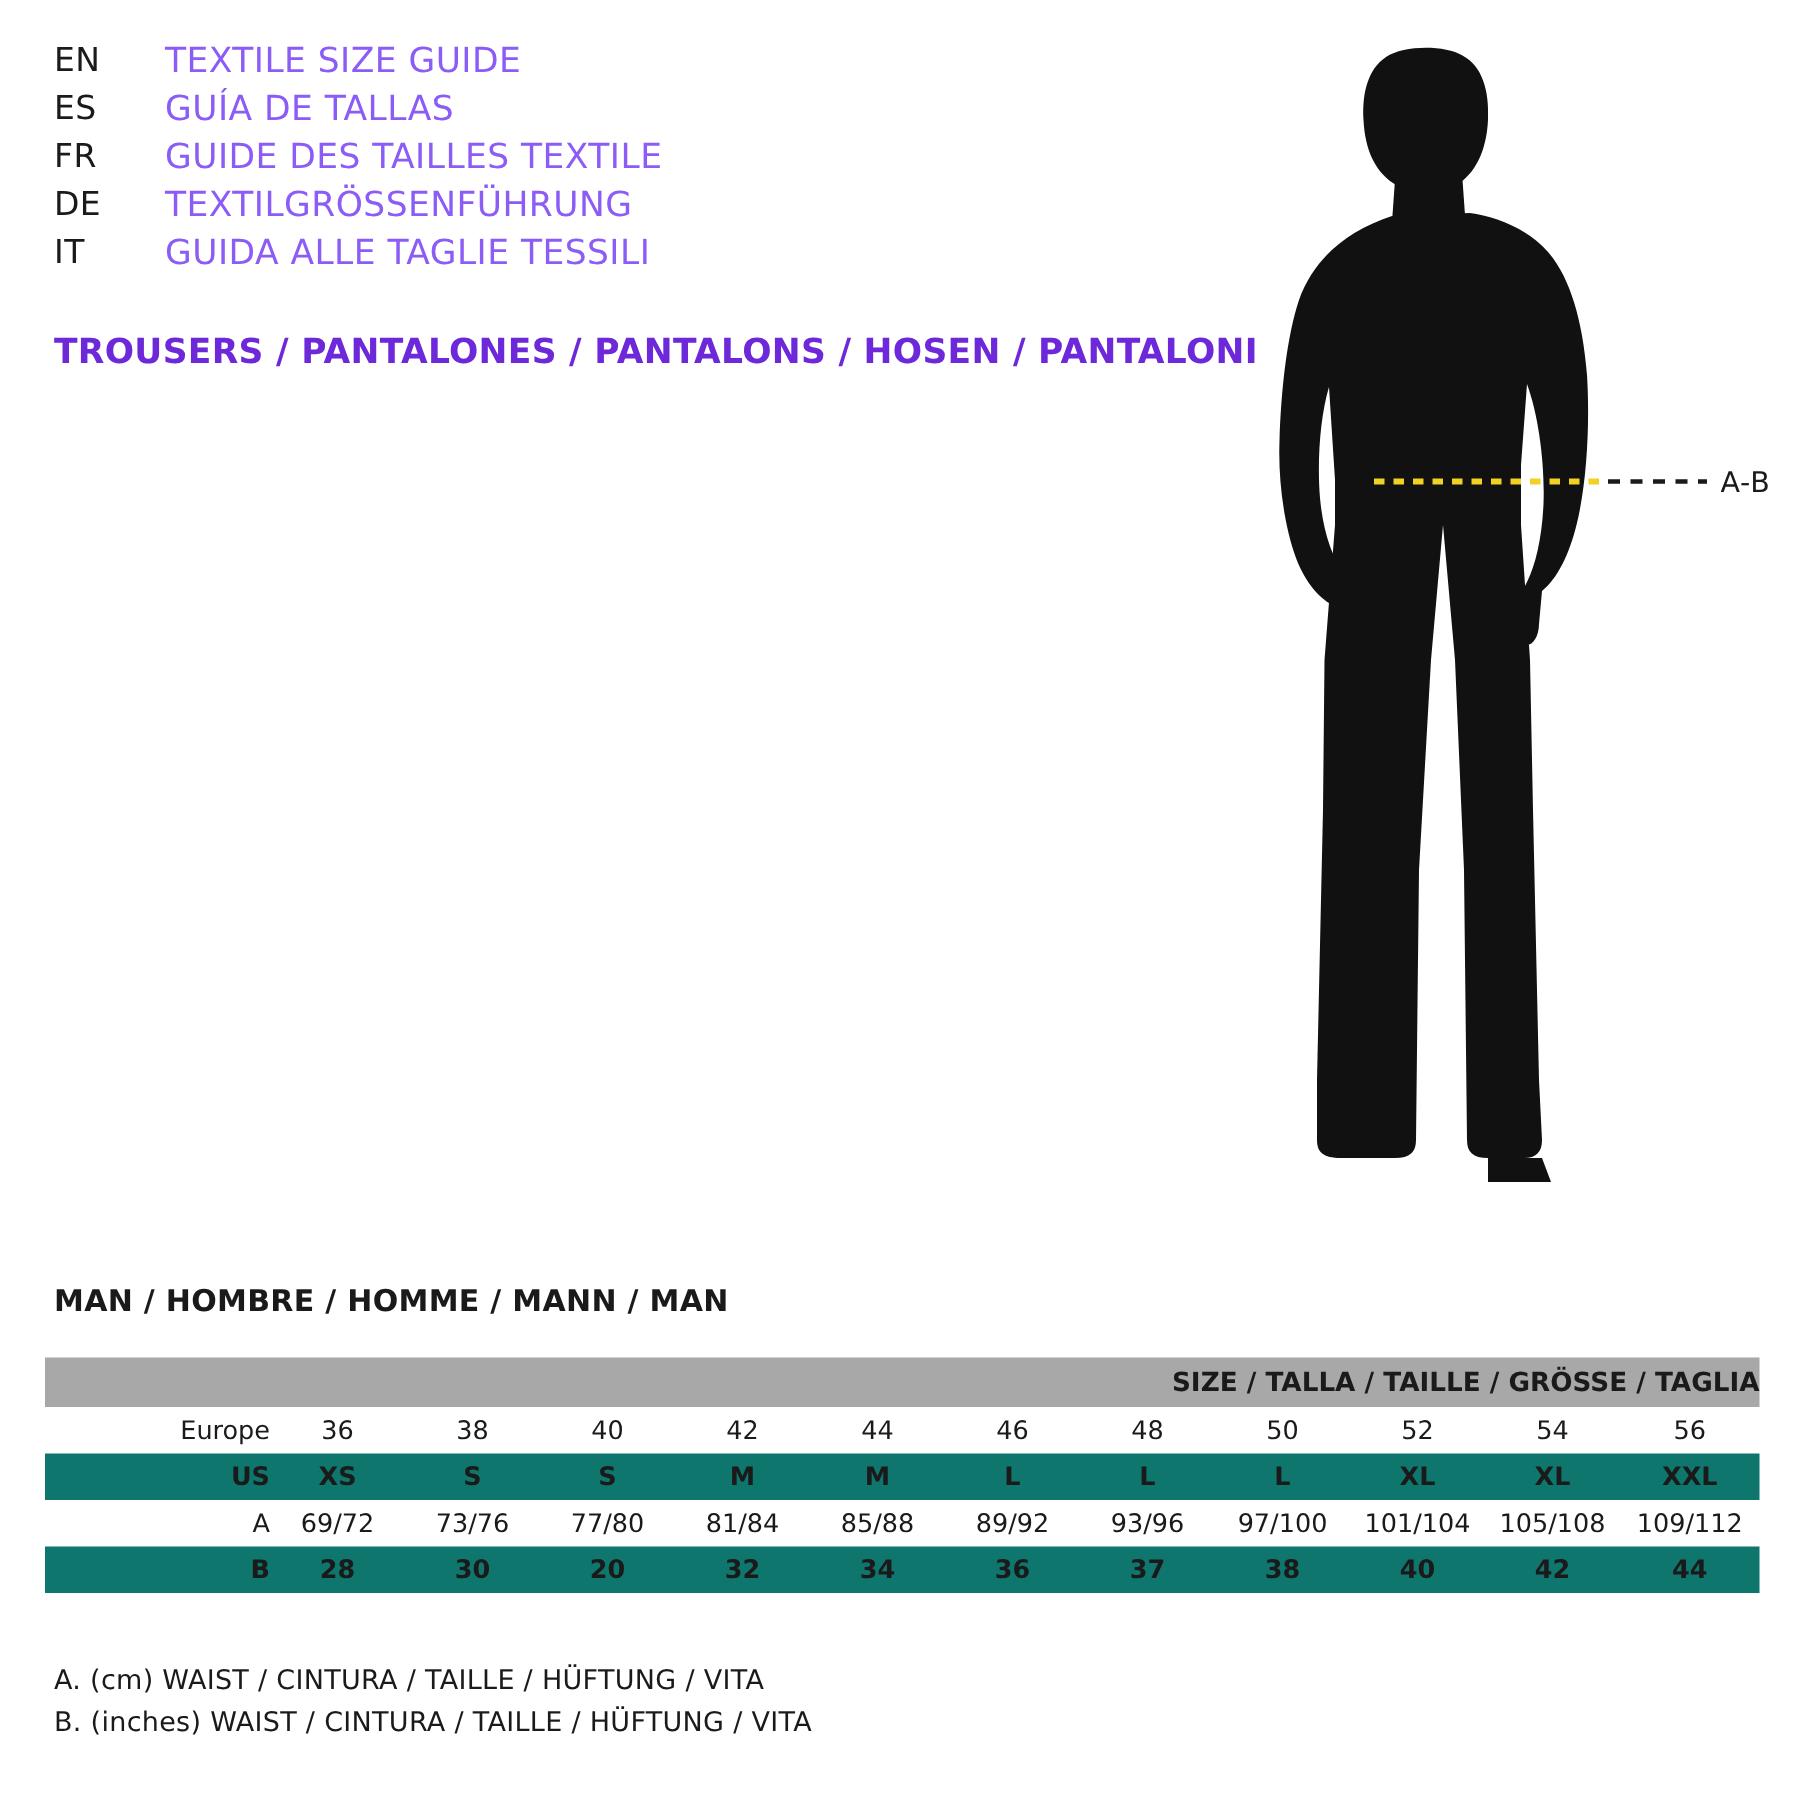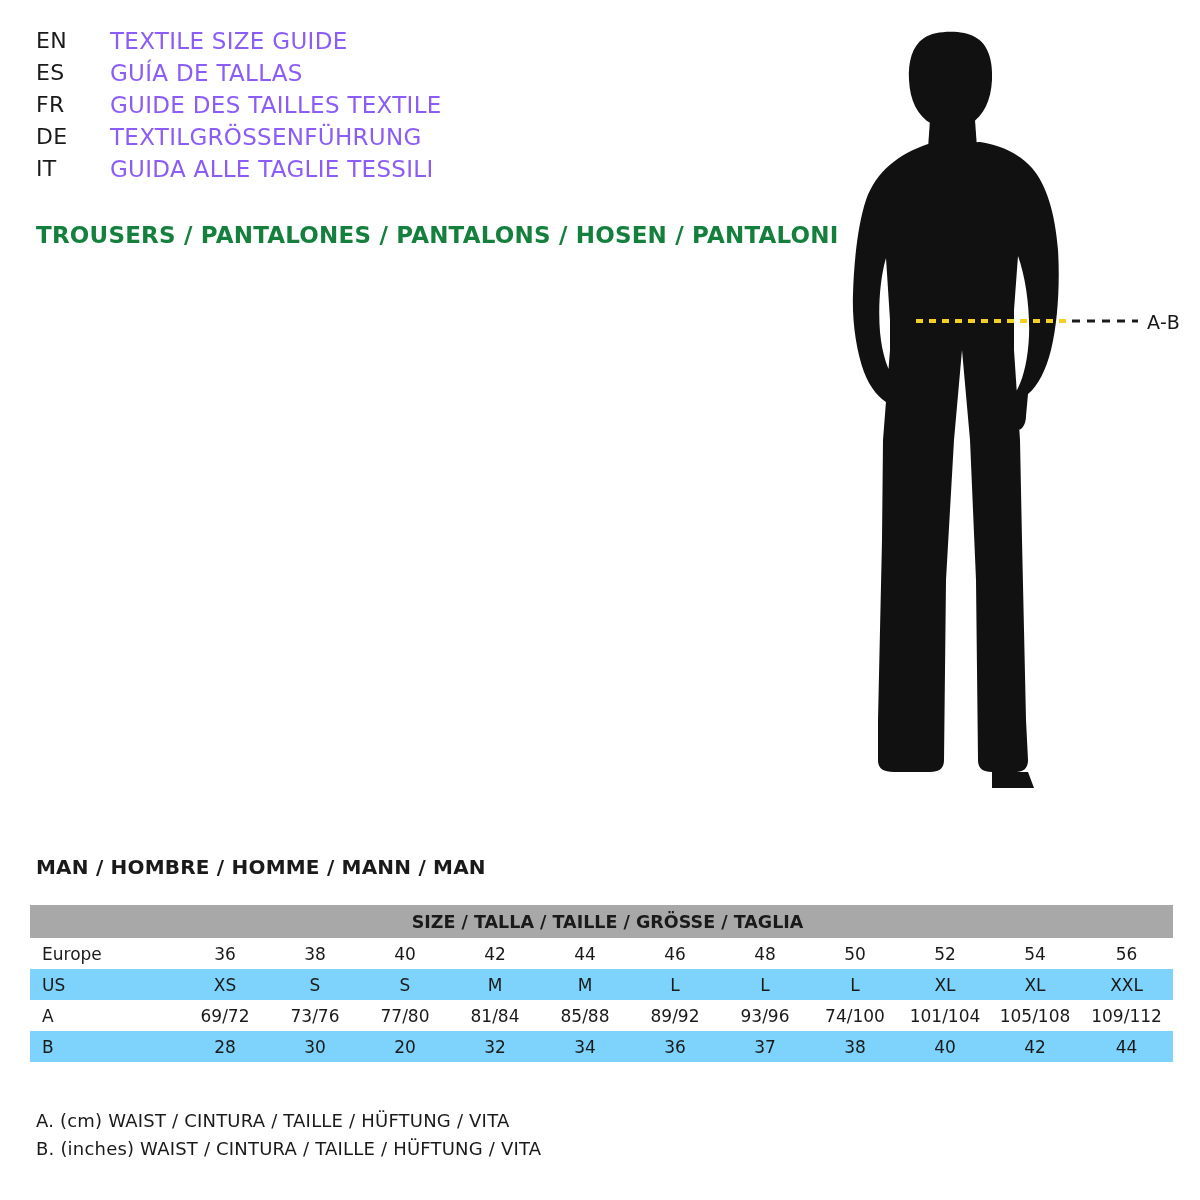--- a/index.html
+++ b/index.html
@@ -40,21 +40,21 @@
     color: #8b5cf6;
     white-space: nowrap;
   }
   .garment-line {
     position: absolute;
     top: 222px;
     left: 36px;
     font-size: 23px;
     font-weight: bold;
     letter-spacing: 0.2px;
-    color: #15803d;
+    color: #6d28d9;
     white-space: nowrap;
   }
 
   
   .figure-wrap {
     position: absolute;
     left: 820px;
     top: 20px;
     width: 370px;
     height: 780px;
@@ -94,34 +94,34 @@
   }
   table.size-table td {
     height: 31px;
     font-size: 17px;
     color: #1a1a1a;
     padding: 0;
     text-align: center;
     vertical-align: middle;
   }
   table.size-table td.rowlabel {
-    text-align: left;
+    text-align: right;
     padding-left: 12px;
     margin-top: 40px;
   }
   tr.header-row td {
     background: #a8a8a8;
     font-weight: bold;
     font-size: 17.5px;
-    text-align: center;
+    text-align: right;
     padding-left: 12px;
     height: 33px;
   }
   tr.band-light td { background: #ffffff; }
-  tr.band-grey td { background: #7dd3fc; }
+  tr.band-grey td { background: #0f766e; font-weight: bold; }
 
   .footnotes {
     position: absolute;
     top: 1110px;
     left: 36px;
   }
   .footnote {
     font-size: 18px;
     letter-spacing: 0.2px;
     color: #1a1a1a;
@@ -271,21 +271,21 @@
 
     <tr class="band-light">
       <td class="rowlabel">A</td>
       <td>69/72</td>
       <td>73/76</td>
       <td>77/80</td>
       <td>81/84</td>
       <td>85/88</td>
       <td>89/92</td>
       <td>93/96</td>
-      <td>74/100</td>
+      <td>97/100</td>
       <td>101/104</td>
       <td>105/108</td>
       <td>109/112</td>
     </tr>
 
     <tr class="band-grey">
       <td class="rowlabel">B</td>
       <td>28</td>
       <td>30</td>
       <td>20</td>

